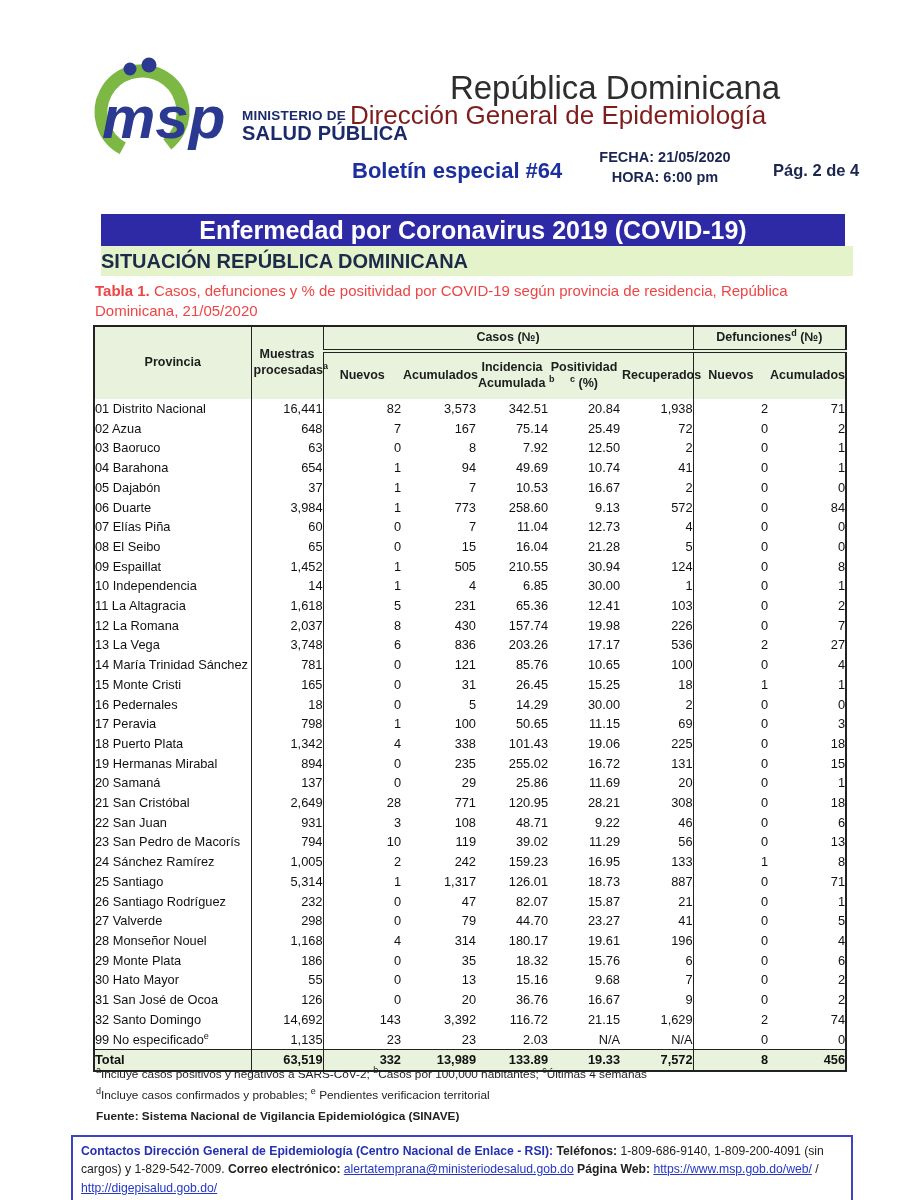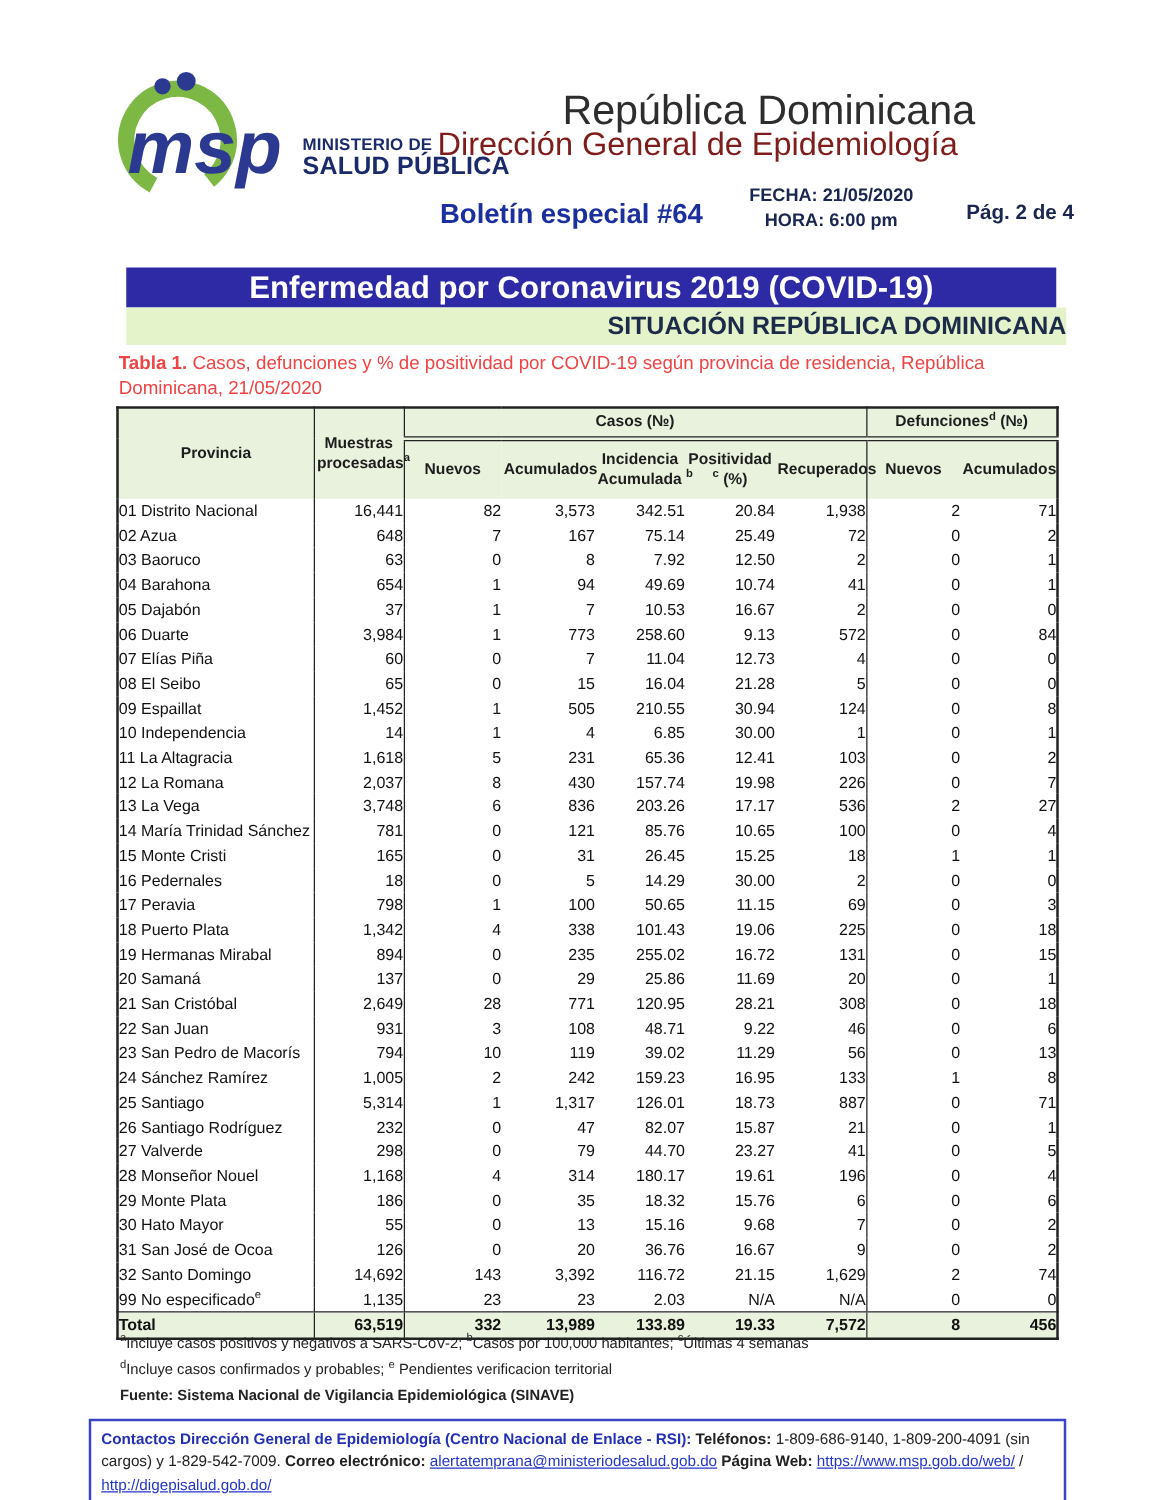--- a/index.html
+++ b/index.html
@@ -17,21 +17,21 @@
           font-size:26px;color:#7f1d1d;}
   .bulletin{position:absolute;left:352px;top:158px;font-size:22px;font-weight:bold;color:#1b2f9e;}
   .fecha-block{position:absolute;left:585px;top:148px;width:160px;text-align:center;
                font-size:14.5px;font-weight:bold;color:#1a2550;line-height:1.35;}
   .pag{position:absolute;left:773px;top:161px;font-size:16.5px;font-weight:bold;color:#1a2550;}
 
   
   .band-main{position:absolute;left:101px;top:214px;width:744px;height:32px;background:#2e2aa5;
              color:#fff;font-size:25px;font-weight:bold;text-align:center;line-height:32px;}
   .band-sub{position:absolute;left:101px;top:246px;width:752px;height:30px;background:#e5f3ca;
-            color:#1c2b49;font-size:20px;font-weight:bold;text-align:right;line-height:30px;}
+            color:#1c2b49;font-size:20px;font-weight:bold;text-align:left;line-height:30px;}
   .caption{position:absolute;left:95px;top:281px;width:758px;font-size:15px;color:#ef4444;line-height:1.35;}
   .caption b{font-weight:bold;}
 
   
   table.data{position:absolute;left:93px;top:325px;width:752px;border-collapse:collapse;
              table-layout:fixed;border:2px solid #222;}
   table.data th{background:#e9f2dd;font-weight:bold;font-size:12.5px;color:#1d1d1d;
                 text-align:center;vertical-align:middle;padding:0 2px;line-height:1.25;}
   tr.hrow1 th{height:22px;}
   tr.hrow2 th{height:46px;}

